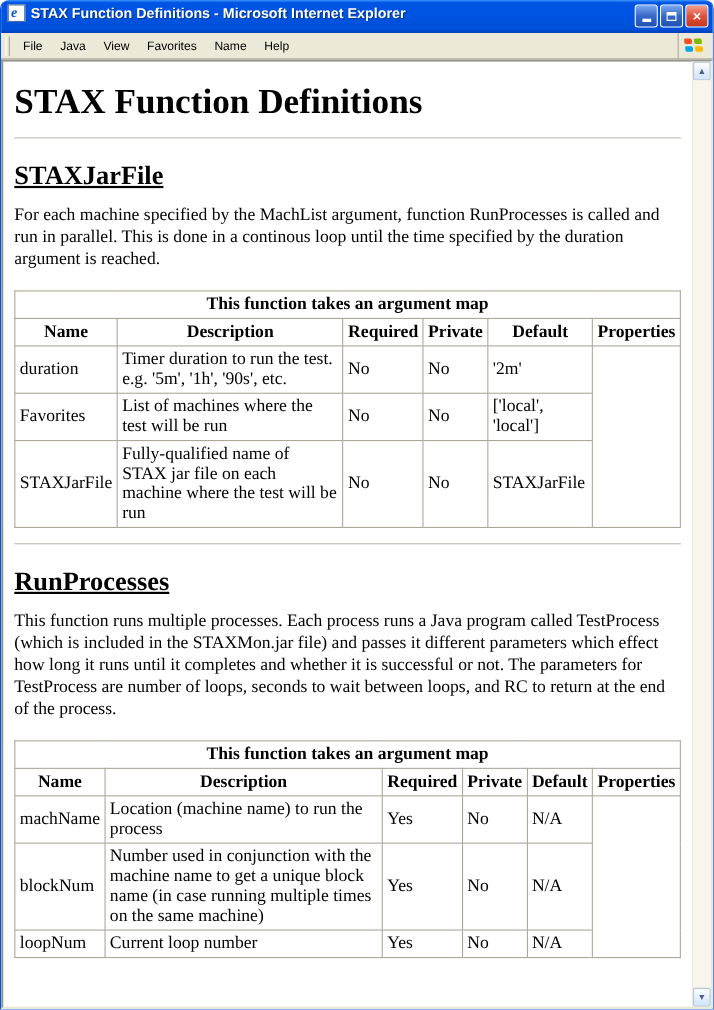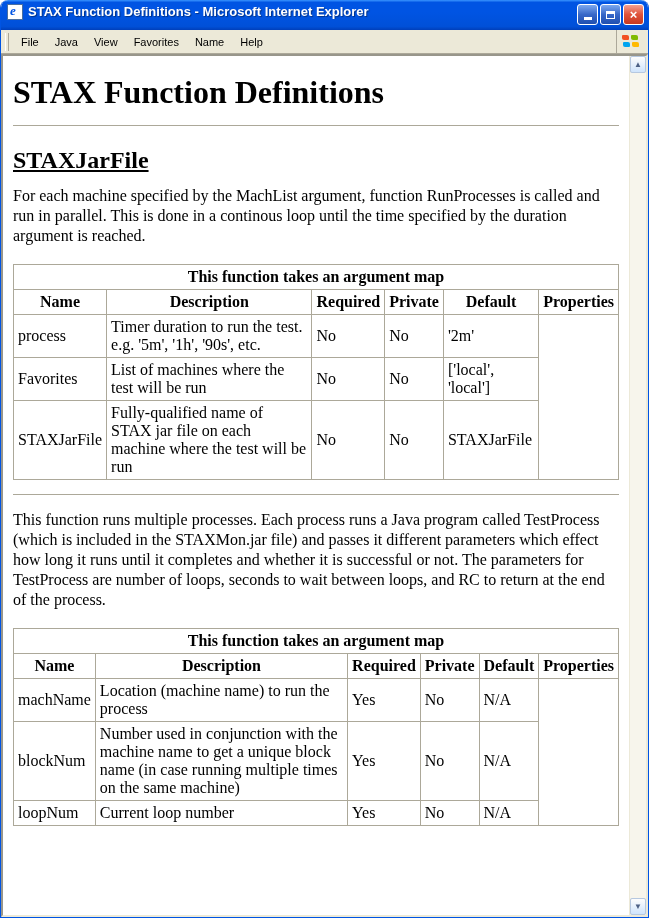--- a/index.html
+++ b/index.html
@@ -250,21 +250,21 @@
         </tr>
         <tr>
           <th>Name</th>
           <th>Description</th>
           <th>Required</th>
           <th>Private</th>
           <th>Default</th>
           <th>Properties</th>
         </tr>
         <tr>
-          <td>process</td>
+          <td>duration</td>
           <td>Timer duration to run the test. e.g. '5m', '1h', '90s', etc.</td>
           <td>No</td>
           <td>No</td>
           <td>'2m'</td>
           <td class="props-cell" rowspan="3"></td>
         </tr>
         <tr>
           <td>Favorites</td>
           <td>List of machines where the test will be run</td>
           <td>No</td>
@@ -276,20 +276,21 @@
           <td>Fully-qualified name of STAX jar file on each machine where the test will be run</td>
           <td>No</td>
           <td>No</td>
           <td>STAXJarFile</td>
         </tr>
       </tbody>
         </table>
 
       <hr>
 
+      <h2>RunProcesses</h2>
       <p class="desc">This function runs multiple processes. Each process runs a Java program called TestProcess (which is included in the STAXMon.jar file) and passes it different parameters which effect how long it runs until it completes and whether it is successful or not. The parameters for TestProcess are number of loops, seconds to wait between loops, and RC to return at the end of the process.</p>
 
       <table class="arg-table">
         <tbody>
             <tr class="caption-row">
           <th colspan="6">This function takes an argument map</th>
         </tr>
         <tr>
           <th>Name</th>
           <th>Description</th>

